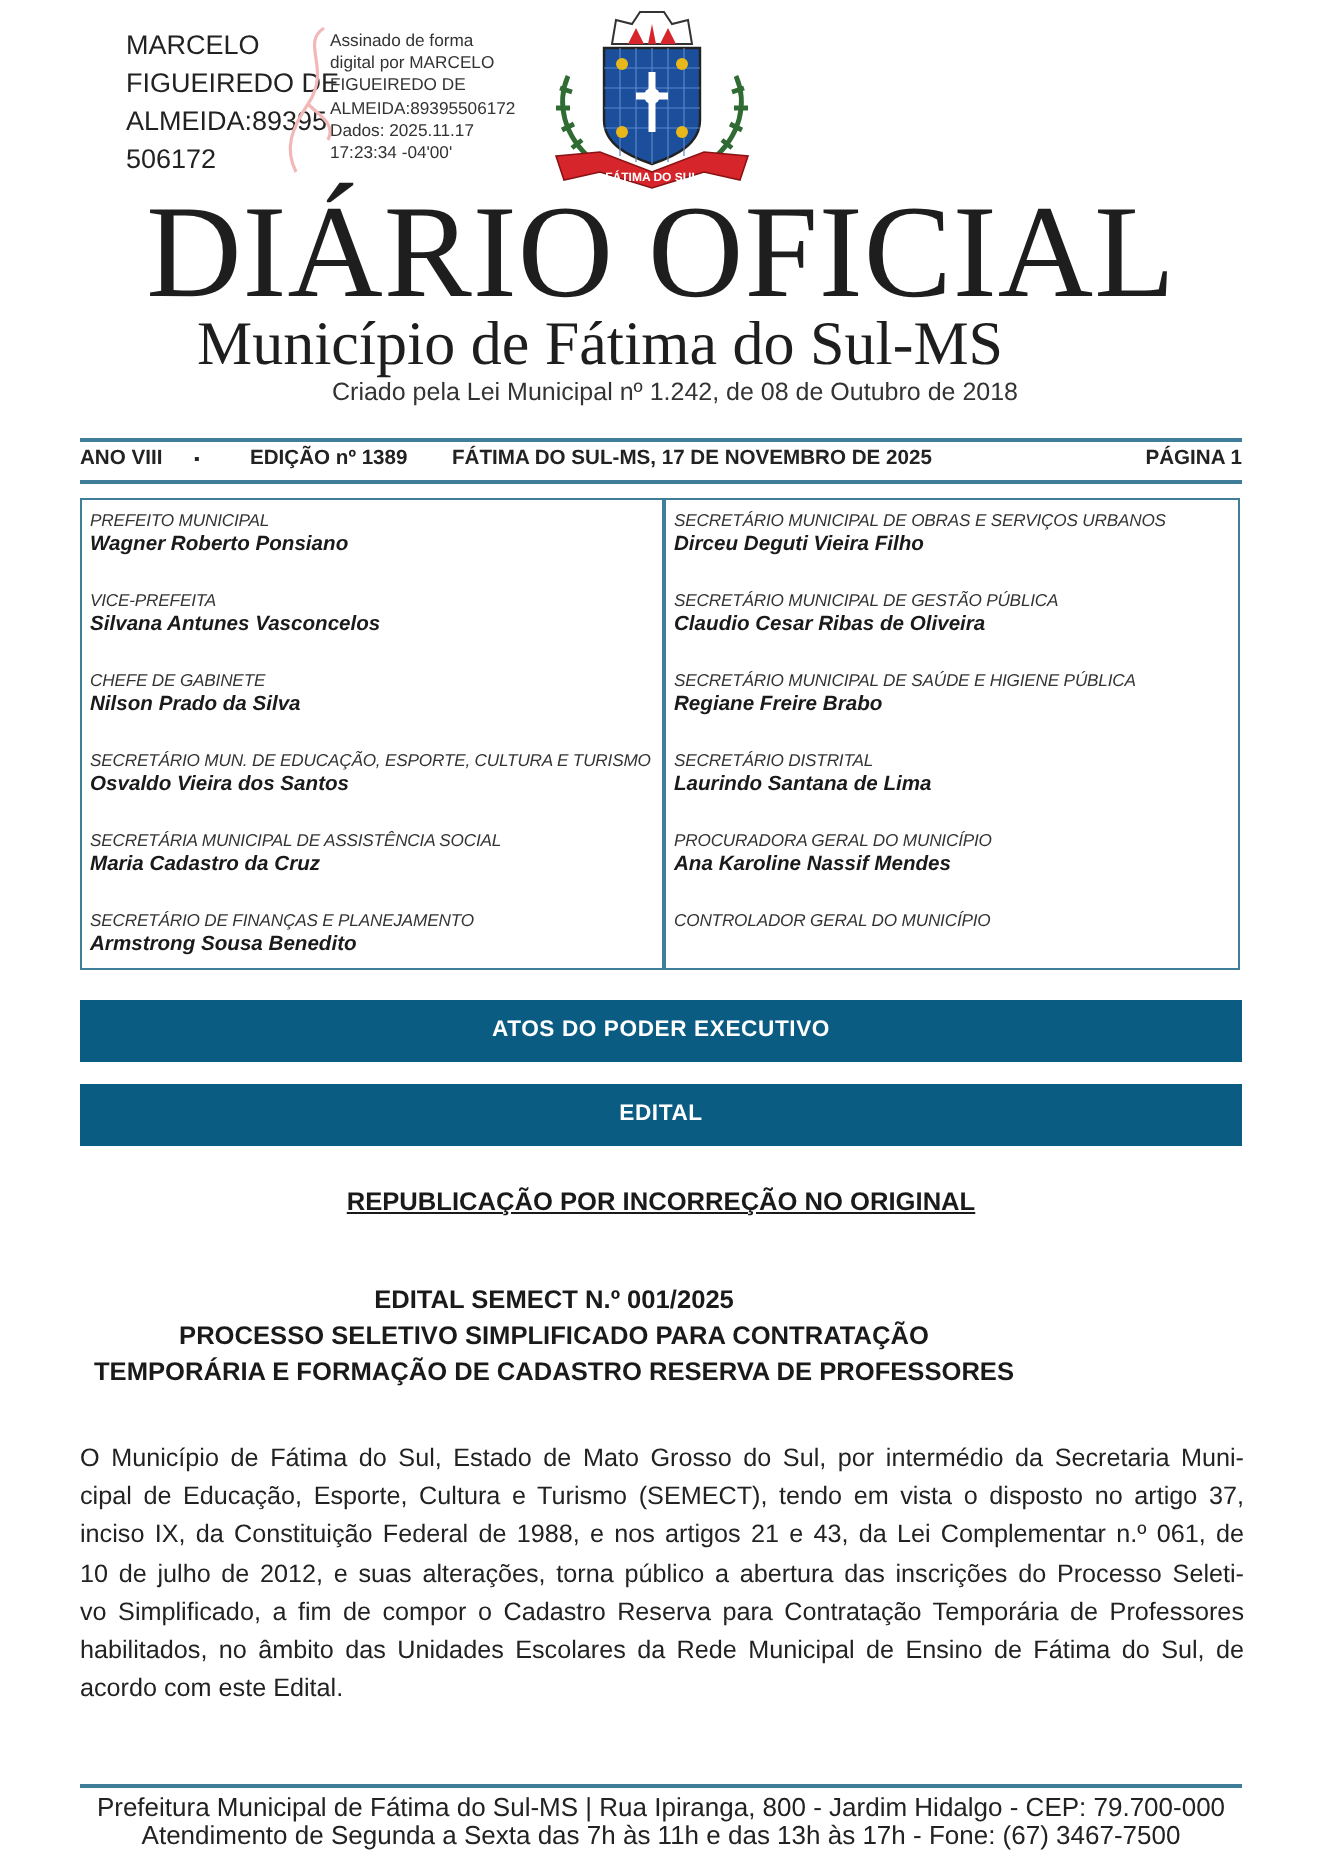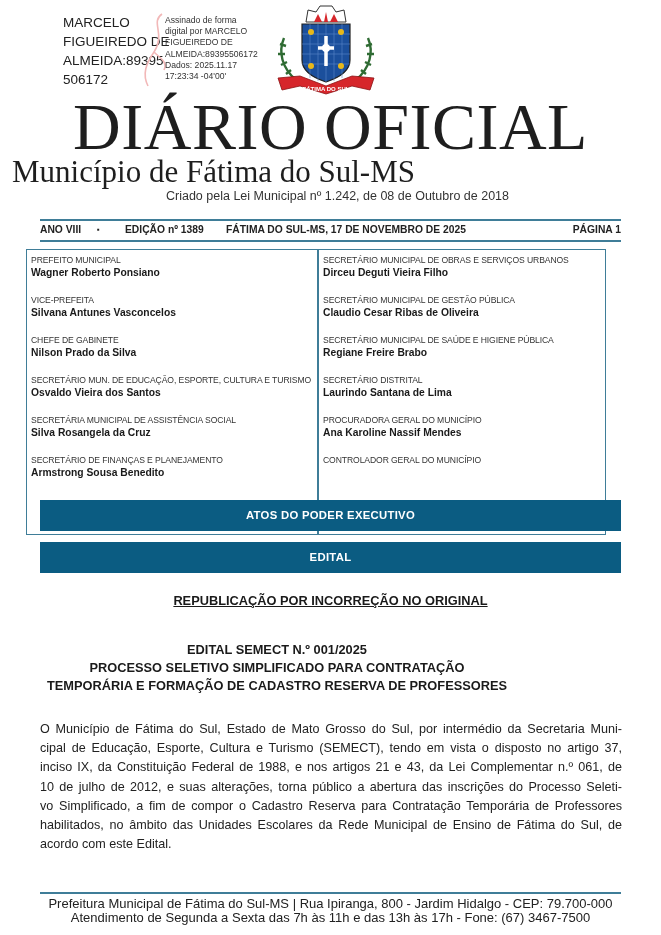--- a/index.html
+++ b/index.html
@@ -11,30 +11,30 @@
   .sig-name div { white-space:nowrap; }
   .sig-mark { left:140px; top:12px; width:30px; height:78px; }
   .sig-detail { left:165px; top:15px; font-size:8.6px; line-height:11.2px; color:#333; }
   .sig-detail div { white-space:nowrap; }
 
   
   .seal { left:270px; top:2px; width:112px; height:98px; }
 
   
   .title { left:0; width:661px; top:92px; text-align:center; font-family:"Liberation Serif", "DejaVu Serif", serif; font-size:66px; line-height:70px; color:#1e1e1e; letter-spacing:0.5px; }
-  .subtitle { left:0; width:588px; top:154px; font-family:"Liberation Serif", "DejaVu Serif", serif; font-size:31px; line-height:36px; color:#1e1e1e; padding-left:12px; box-sizing:border-box; }
+  .subtitle { left:0; width:588px; top:154px; text-align:center; font-family:"Liberation Serif", "DejaVu Serif", serif; font-size:31px; line-height:36px; color:#1e1e1e; padding-left:12px; box-sizing:border-box; }
   .law { left:0; width:661px; top:189px; text-align:center; font-size:12.5px; color:#333; padding-left:14px; box-sizing:border-box; }
 
   
   .rule { left:40px; width:581px; height:1.5px; background:#3f7d98; }
   .edbar { left:40px; width:581px; top:222px; height:17px; font-size:10.3px; font-weight:bold; color:#222; }
   .edbar span { position:absolute; top:2px; white-space:nowrap; }
 
   
-  .officials { left:26px; top:249px; width:580px; height:286px; border:1.5px solid #3f7d98; box-sizing:border-box; }
+  .officials { left:40px; top:249px; width:580px; height:236px; border:1.5px solid #3f7d98; box-sizing:border-box;font-style:italic; }
   .officials .divider { position:absolute; left:290px; top:0; bottom:0; width:1.5px; background:#3f7d98; }
   .col { position:absolute; top:5px; }
   .col.left { left:4px; }
   .col.right { left:296px; }
   .entry { height:40px; }
   .entry .role { font-size:8.6px; line-height:11px; color:#333; white-space:nowrap; letter-spacing:-0.1px; }
   .entry .name { font-size:10.3px; line-height:13px; font-weight:bold; color:#1a1a1a; white-space:nowrap; }
 
   
   .bar { left:40px; width:581px; height:31px; background:#0b5c82; color:#ffffff; font-weight:bold; font-size:11.3px; text-align:center; line-height:31px; letter-spacing:0.3px; }
@@ -124,21 +124,21 @@
     <div class="entry">
       <div class="role">CHEFE DE GABINETE</div>
       <div class="name">Nilson Prado da Silva</div>
     </div>
     <div class="entry">
       <div class="role">SECRETÁRIO MUN. DE EDUCAÇÃO, ESPORTE, CULTURA E TURISMO</div>
       <div class="name">Osvaldo Vieira dos Santos</div>
     </div>
     <div class="entry">
       <div class="role">SECRETÁRIA MUNICIPAL DE ASSISTÊNCIA SOCIAL</div>
-      <div class="name">Silva Rosangela da Cruz</div>
+      <div class="name">Maria Cadastro da Cruz</div>
     </div>
     <div class="entry">
       <div class="role">SECRETÁRIO DE FINANÇAS E PLANEJAMENTO</div>
       <div class="name">Armstrong Sousa Benedito</div>
     </div>
   </div>
   <div class="col right">
     <div class="entry">
       <div class="role">SECRETÁRIO MUNICIPAL DE OBRAS E SERVIÇOS URBANOS</div>
       <div class="name">Dirceu Deguti Vieira Filho</div>

